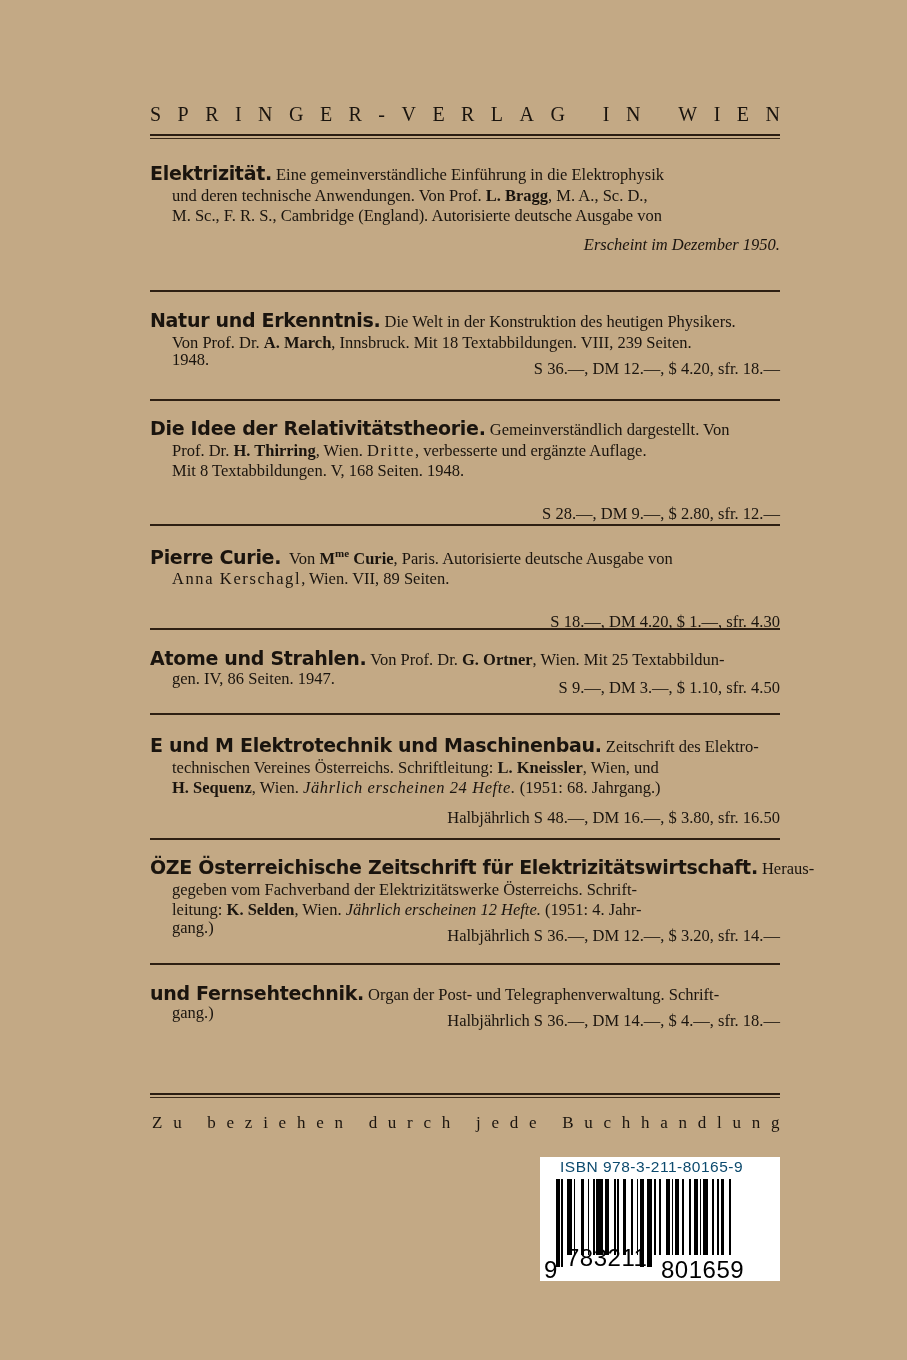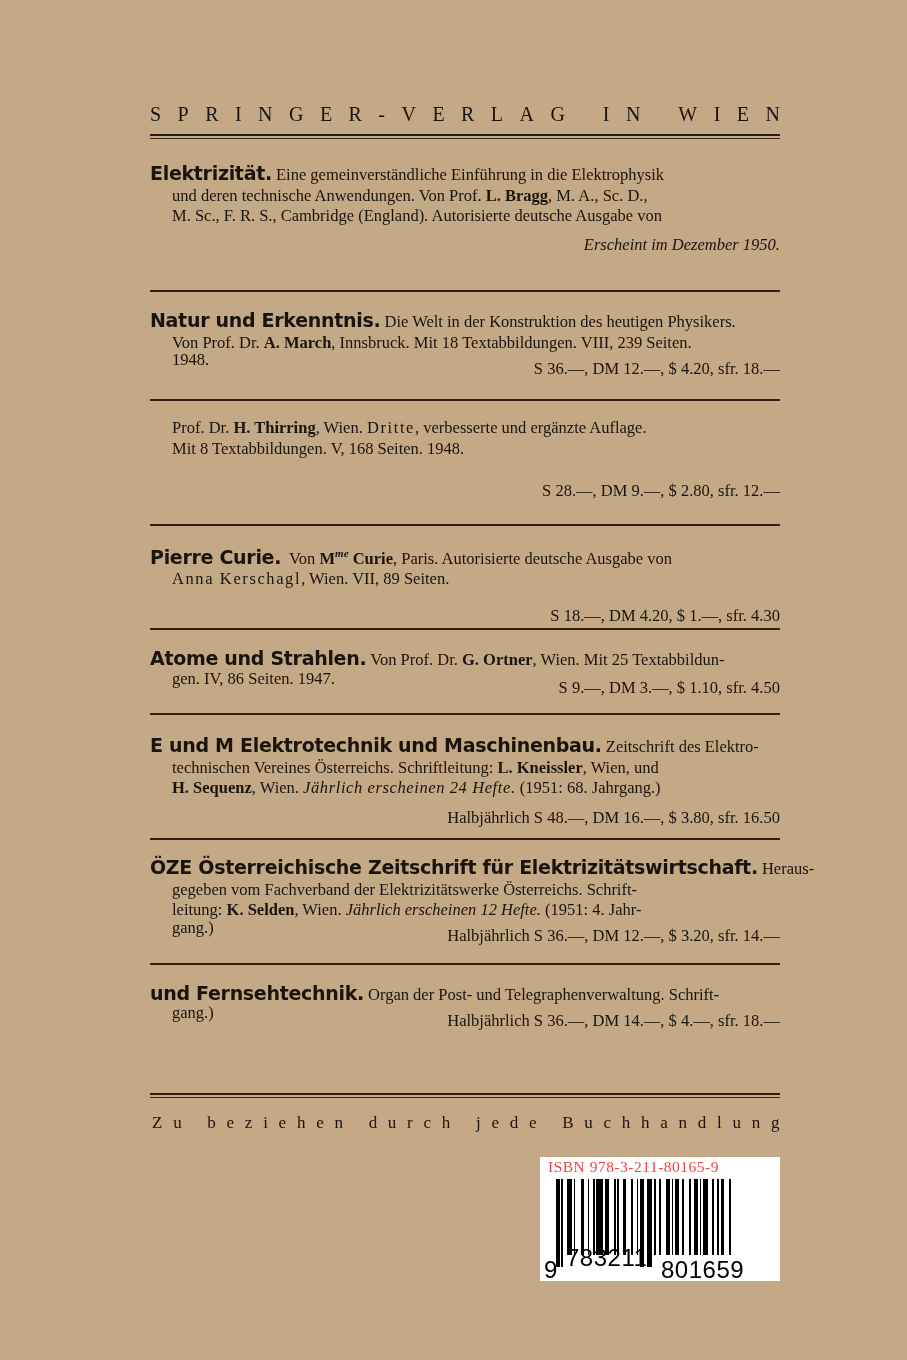--- a/index.html
+++ b/index.html
@@ -44,23 +44,23 @@
   .price { display: block; text-align: right; }
   .footer {
     position: absolute; top: 1113px; left: 152px; width: 628px;
     font-size: 17px; display: flex; justify-content: space-between;
   }
   .barcode {
     position: absolute; left: 540px; top: 1157px; width: 240px; height: 124px;
     background: #ffffff;
   }
   .isbn-top {
-    position: absolute; top: 1px; left: 8px; width: 232px;
-    font-family: Liberation Serif, serif;
-    font-size: 15.5px; letter-spacing: 0.5px; color: #ef4444;
+    position: absolute; top: 1px; left: 20px; width: 232px;
+    font-family: Liberation Sans, sans-serif;
+    font-size: 15.5px; letter-spacing: 0.5px; color: #0c4a6e;
   }
   .bars { position: absolute; top: 22px; left: 16px; width: 208px; height: 88px; display: flex; align-items: flex-start; }
   .bars i { display: block; background: #000; height: 76px; }
   .bars i.g { height: 88px; }
   .bars b { display: block; width: 2px; }
   .isbn-bottom {
     position: absolute; bottom: -3px; left: 4px; width: 232px;
     font-family: "Liberation Sans", "DejaVu Sans", sans-serif; font-size: 24px; color: #000;
   }
   .isbn-bottom .first { position: absolute; left: 0; bottom: 0; }
@@ -106,30 +106,31 @@
 <div class="rule" style="top:290px;"></div>
 
 <div class="entry" style="top:310px;">
   <span class="line"><span class="title">Natur und Erkenntnis.</span> <span>Die Welt in der Konstruktion des heutigen Physikers.</span></span>
   <span class="line indent"><span>Von Prof. Dr. </span><span class="b">A. March</span><span>, Innsbruck. Mit 18 Textabbildungen. VIII, 239 Seiten.</span></span>
   <span class="line indent" style="position:relative;"><span style="position:relative;top:-3px;">1948.</span><span style="position:absolute;right:0;top:6px;">S 36.—, DM 12.—, $ 4.20, sfr. 18.—</span></span>
 </div>
 <div class="rule" style="top:399px;"></div>
 
 <div class="entry" style="top:418px;">
+  <span class="line"><span class="title">Die Idee der Relativitätstheorie.</span> <span>Gemeinverständlich dargestellt. Von</span></span>
   <span class="line indent"><span>Prof. Dr. </span><span class="b">H. Thirring</span><span>, Wien. </span><span class="sp">Dritte</span><span>, verbesserte und ergänzte Auflage.</span></span>
   <span class="line indent">Mit 8 Textabbildungen. V, 168 Seiten. 1948.</span>
   <span class="price" style="margin-top:22px;">S 28.—, DM 9.—, $ 2.80, sfr. 12.—</span>
 </div>
 <div class="rule" style="top:524px;"></div>
 
 <div class="entry" style="top:543px;">
-  <span class="line"><span class="title">Pierre Curie.</span>&nbsp; <span>Von </span><span class="b">M</span><sup class="b" style="font-size:11px;font-style:italic;">me</sup><span class="b"> Curie</span><span>, Paris. Autorisierte deutsche Ausgabe von</span></span>
+  <span class="line"><span class="title">Pierre Curie.</span>&nbsp; <span>Von </span><span class="b">M</span><sup class="b" style="font-size:11px;">me</sup><span class="b"> Curie</span><span>, Paris. Autorisierte deutsche Ausgabe von</span></span>
   <span class="line indent"><span class="sp">Anna Kerschagl</span><span>, Wien. VII, 89 Seiten.</span></span>
-  <span class="price" style="margin-top:16px;">S 18.—, DM 4.20, $ 1.—, sfr. 4.30</span>
+  <span class="price" style="margin-top:22px;">S 18.—, DM 4.20, $ 1.—, sfr. 4.30</span>
 </div>
 <div class="rule" style="top:628px;"></div>
 
 <div class="entry" style="top:648px;">
   <span class="line"><span class="title">Atome und Strahlen.</span> <span>Von Prof. Dr. </span><span class="b">G. Ortner</span><span>, Wien. Mit 25 Textabbildun-</span></span>
   <span class="line indent" style="position:relative;"><span style="position:relative;top:-2px;">gen. IV, 86 Seiten. 1947.</span><span style="position:absolute;right:0;top:7px;">S 9.—, DM 3.—, $ 1.10, sfr. 4.50</span></span>
 </div>
 <div class="rule" style="top:713px;"></div>
 
 <div class="entry" style="top:735px;">

